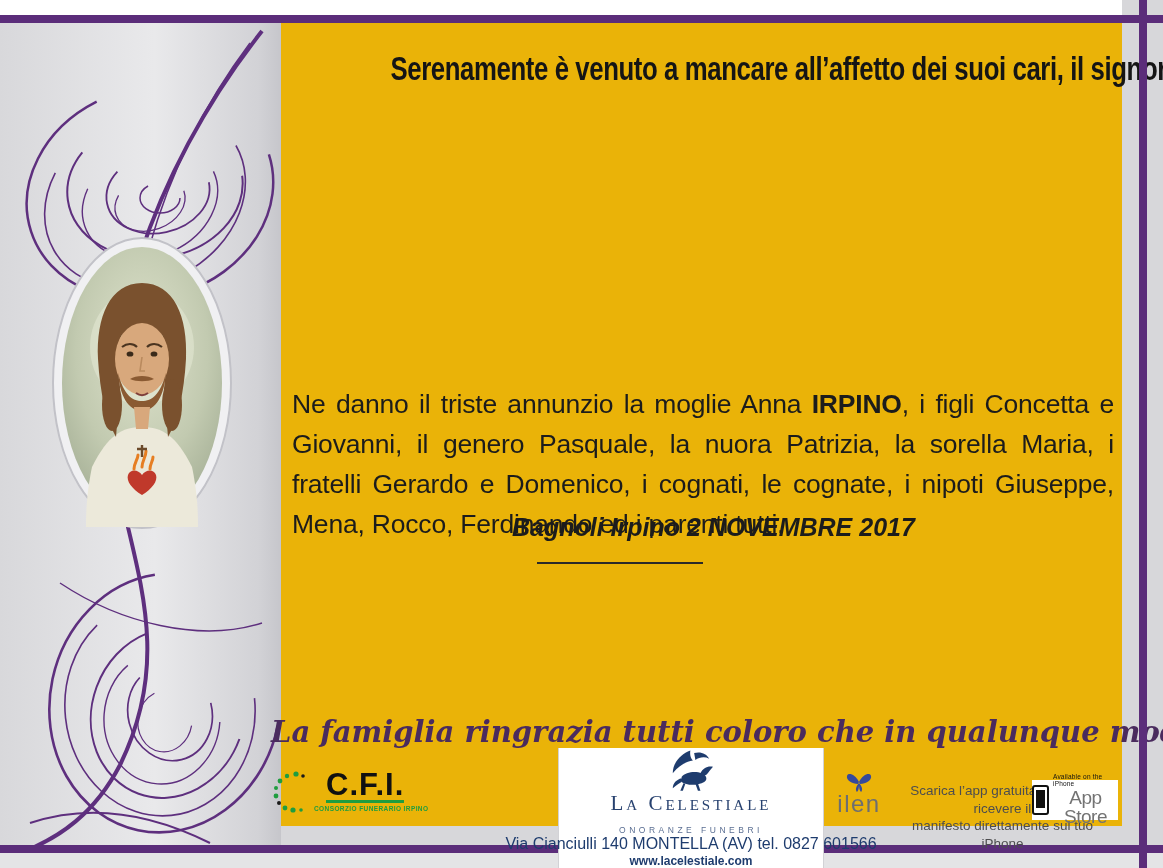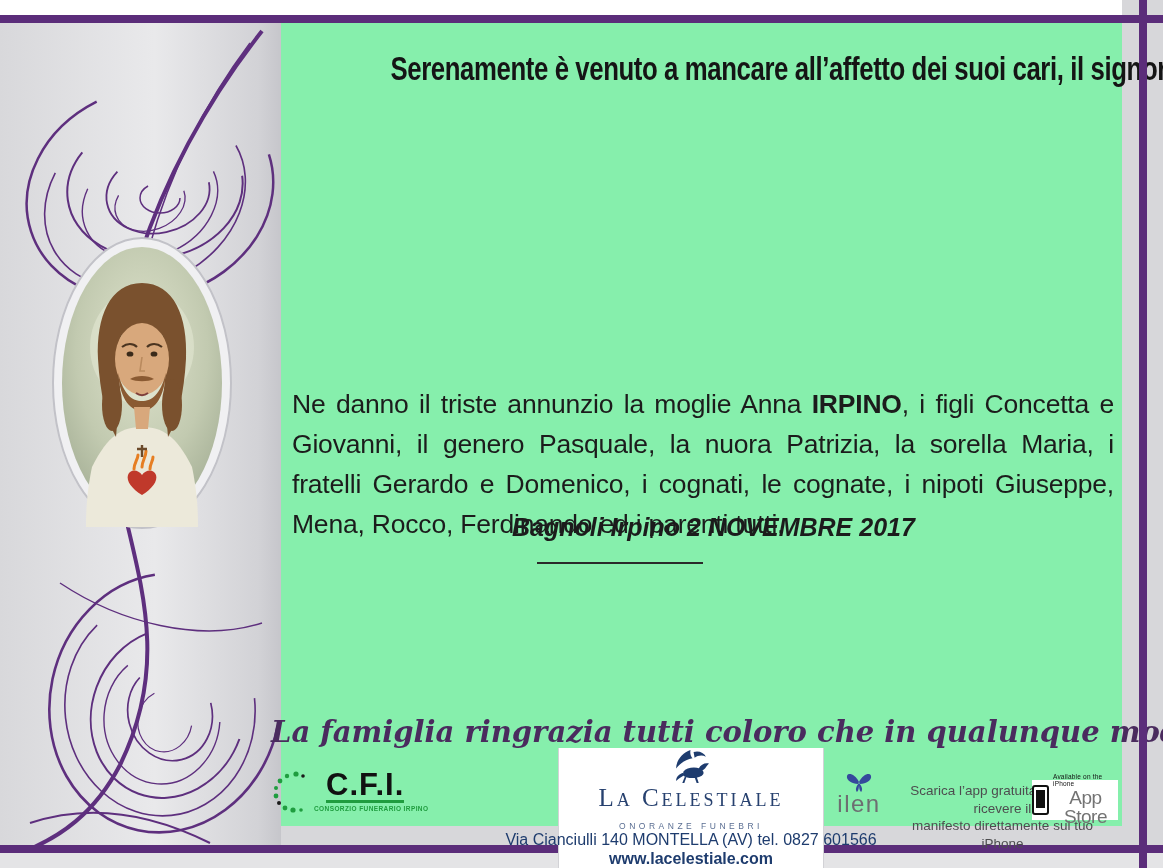--- a/index.html
+++ b/index.html
@@ -15,21 +15,21 @@
   .line-bottom{position:absolute;left:0;top:845px;width:1163px;height:8px;background:#5b2d7a;z-index:3;}
   .line-right{position:absolute;left:1139px;top:0;width:8px;height:868px;background:#5b2d7a;z-index:3;}
   
   .left-col{
     position:absolute;left:0;top:23px;width:281px;height:822px;z-index:2;
     background:linear-gradient(90deg,#d8d8db 0%,#e9e9eb 55%,#d2d2d6 92%,#c6c6cb 100%);
   }
   .swirls{position:absolute;left:0;top:0;width:281px;height:822px;}
   .portrait{position:absolute;left:52px;top:214px;width:180px;height:292px;z-index:4;}
   
-  .content{position:absolute;left:281px;top:23px;width:841px;height:803px;background:#86efac;z-index:2;}
+  .content{position:absolute;left:281px;top:23px;width:841px;height:803px;background:#eab308;z-index:2;}
   .intro{position:absolute;left:0;top:27px;width:100%;text-align:center;
     font-size:33px;font-weight:700;color:#151515;white-space:nowrap;}
   .intro>span{display:inline-block;transform:scaleX(0.78);transform-origin:50% 50%;letter-spacing:-0.5px;}
   .title{position:absolute;left:0;top:100px;width:100%;text-align:center;
     font-size:118px;font-weight:700;font-style:italic;color:#4b2f66;white-space:nowrap;line-height:1.1;}
   .title>span{display:inline-block;transform:scaleX(0.78);transform-origin:50% 50%;letter-spacing:-5px;}
   .age{position:absolute;left:0;top:245px;width:100%;text-align:center;
     font-size:64px;font-weight:700;color:#4b2f66;white-space:nowrap;}
   .age>span{display:inline-block;transform:scaleX(0.85);transform-origin:50% 50%;}
   .announce{position:absolute;left:11px;top:334px;width:822px;
@@ -45,25 +45,25 @@
     font-size:29px;color:#4a2b5e;white-space:nowrap;}
   
   .cfi{position:absolute;left:272px;top:770px;z-index:4;display:flex;align-items:flex-start;}
   .cfi-text{margin-left:2px;display:flex;flex-direction:column;align-items:flex-start;}
   .cfi-acronym{font-size:31px;font-weight:700;color:#111;letter-spacing:1px;line-height:0.95;
     border-bottom:3px solid #1f9d3f;padding-bottom:1px;margin-left:12px;}
   .cfi-full{font-size:6.5px;color:#1f9d3f;letter-spacing:0.4px;margin-top:2px;font-weight:700;}
   .celestiale{position:absolute;left:558px;top:748px;width:264px;height:120px;background:#ffffff;
     z-index:6;display:flex;flex-direction:column;align-items:center;
     border-left:1px solid #d2d2d6;border-right:1px solid #d2d2d6;}
-  .cel-name{font-family:"Liberation Serif",serif;font-variant:small-caps;font-size:25px;
+  .cel-name{font-family:"Liberation Serif",serif;font-variant:small-caps;font-size:21px;
     letter-spacing:3px;color:#27416f;line-height:1;margin-top:1px;}
   .cel-tagline{font-size:8.5px;letter-spacing:3.5px;color:#5b6f93;margin-top:11px;}
   .cel-address{font-size:16px;font-weight:400;color:#1e3c6e;margin-top:0;white-space:nowrap;}
-  .cel-website{font-size:16px;font-weight:700;color:#1e3c6e;margin-top:1px;}
+  .cel-website{font-size:12px;font-weight:700;color:#1e3c6e;margin-top:1px;}
   .ilen{position:absolute;left:830px;top:770px;width:58px;z-index:4;display:flex;flex-direction:column;align-items:center;}
   .ilen-brand{font-size:24px;color:#6d6e71;letter-spacing:1.5px;line-height:1;margin-top:-2px;}
   .ilen-promo{position:absolute;left:890px;top:782px;width:225px;z-index:4;text-align:center;
     font-size:13.5px;line-height:1.3;color:#4d4d4f;}
   .ilen-promo b{font-weight:700;}
   .appstore{position:absolute;left:1032px;top:780px;width:86px;height:40px;z-index:4;background:#fff;
     display:flex;align-items:center;justify-content:center;}
   .phone-icon{width:13px;height:26px;border:2px solid #111;border-radius:3px;position:relative;margin-right:4px;flex:0 0 auto;}
   .phone-icon:after{content:"";position:absolute;left:2px;right:2px;top:3px;bottom:5px;background:#111;}
   .appstore-text{display:flex;flex-direction:column;line-height:1;}

